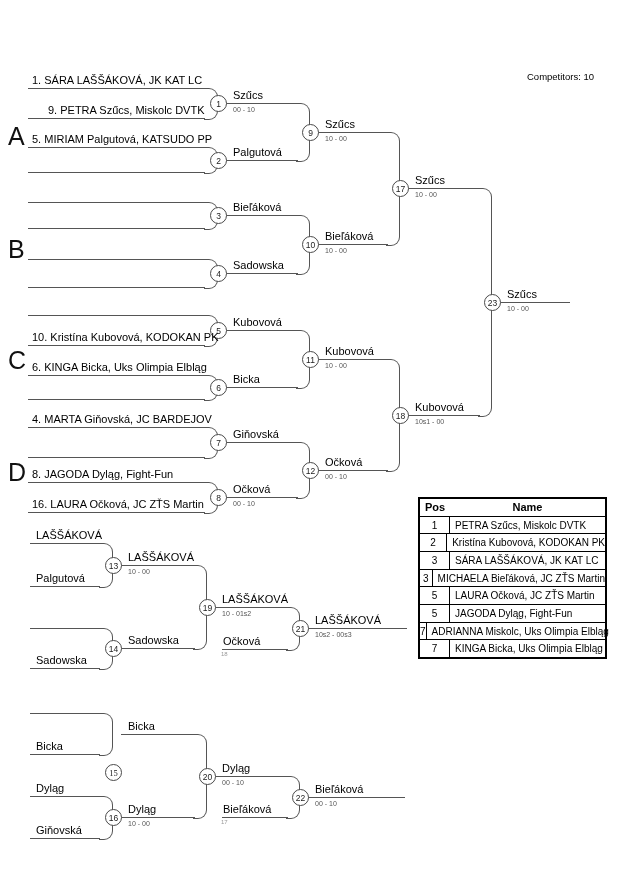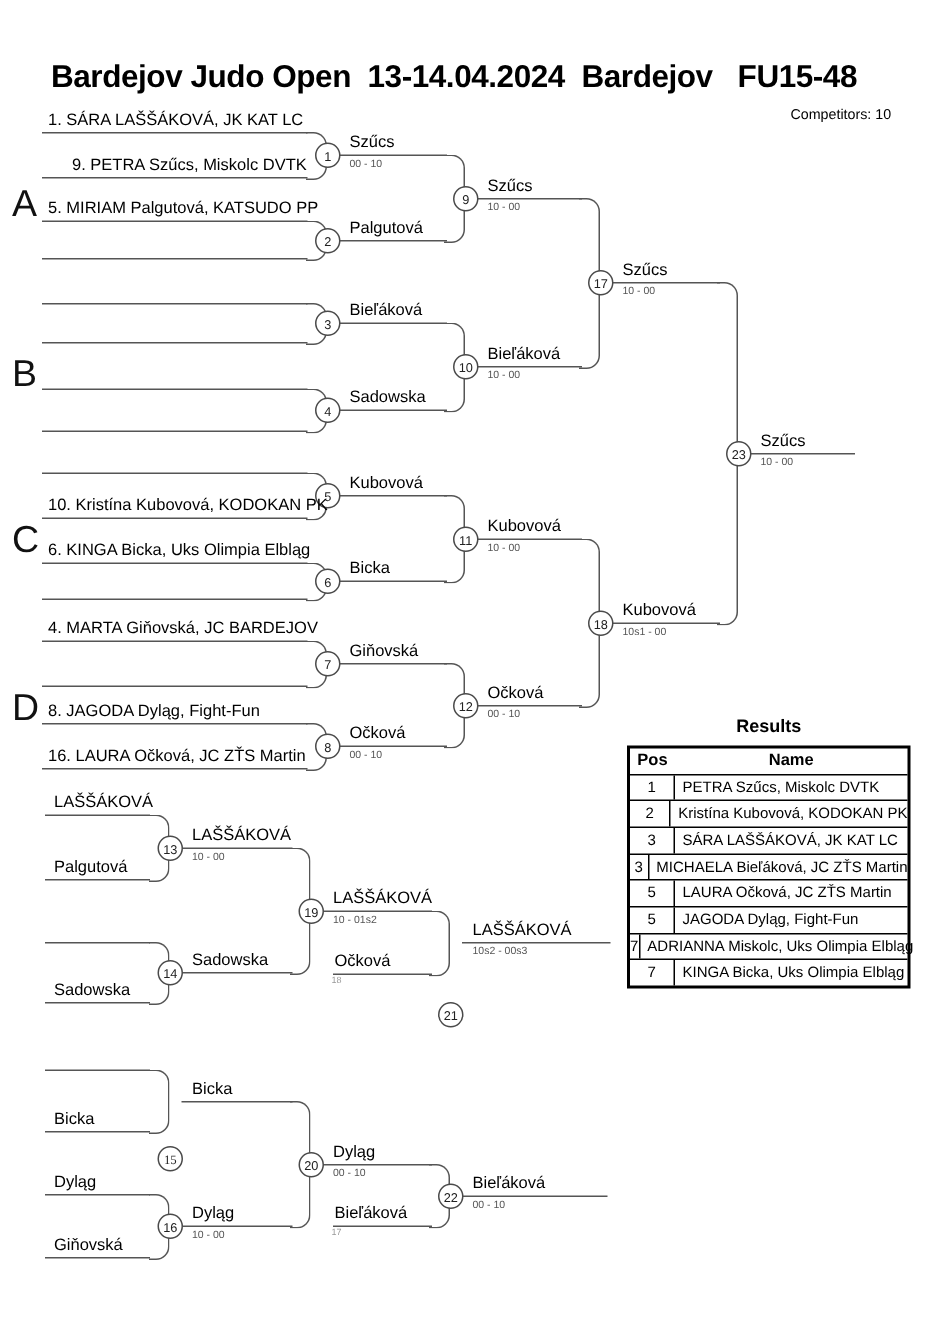--- a/index.html
+++ b/index.html
@@ -29,28 +29,26 @@
   .rpos  { width:30px; align-self:stretch; display:flex; align-items:center;
            justify-content:center; font-size:10px; border-right:1px solid #000; }
   .rname { font-size:10px; padding-left:5px; white-space:nowrap; overflow:visible; }
   .rhead .rpos { font-size:11px; font-weight:bold; border-right:none; }
   .rhead .rname { flex:1; text-align:center; padding-left:0; font-size:11px; font-weight:bold; }
 </style>
 </head>
 <body>
 
 <div id="stage">
-  <div class="title">Bardejov Judo Open  13-14.04.2024  Bardejov   FU15-48</div>
   <div class="competitors">Competitors: 10</div>
   <div class="glabel g0">A</div>
   <div class="glabel g1">B</div>
   <div class="glabel g2">C</div>
   <div class="glabel g3">D</div>
 
-  <div class="rtitle">Results</div>
   <div class="rtable">
     <div class="rrow rhead">
       <div class="rpos">Pos</div>
       <div class="rname">Name</div>
     </div>
   <div class="rrow">
         <div class="rpos">1</div>
         <div class="rname">PETRA Szűcs, Miskolc DVTK</div>
       </div>
       <div class="rrow">
@@ -215,21 +213,21 @@
     <div class="winner" style="left: 222px; top: 593px;">LAŠŠÁKOVÁ</div>
     <div class="score" style="left: 222px; top: 610px;">10 - 01s2</div>
     <div class="hline" style="left: 121px; top: 734px; width: 74px;"></div>
     <div class="hline" style="left: 121px; top: 817px; width: 74px;"></div>
     <div class="corner" style="left: 193px; top: 734px; width: 14px; height: 85px;"></div>
     <div class="circle" style="left: 199px; top: 768px;">20</div>
     <div class="winner" style="left: 222px; top: 762px;">Dyląg</div>
     <div class="score" style="left: 222px; top: 779px;">00 - 10</div>
     <div class="hline" style="left: 215px; top: 607px; width: 73px;"></div>
     <div class="corner" style="left: 286px; top: 607px; width: 14px; height: 44px;"></div>
-    <div class="circle" style="left: 292px; top: 620px; margin-top: 48px;">21</div>
+    <div class="circle" style="left: 292px; top: 620px;">21</div>
     <div class="winner" style="left: 315px; top: 614px;">LAŠŠÁKOVÁ</div>
     <div class="score" style="left: 315px; top: 631px;">10s2 - 00s3</div>
     <div class="hline" style="left: 215px; top: 776px; width: 73px;"></div>
     <div class="corner" style="left: 286px; top: 776px; width: 14px; height: 43px;"></div>
     <div class="circle" style="left: 292px; top: 789px;">22</div>
     <div class="winner" style="left: 315px; top: 783px;">Bieľáková</div>
     <div class="score" style="left: 315px; top: 800px;">00 - 10</div>
     <div class="hline" style="left: 500px; top: 302px; width: 70px;"></div>
     <div class="hline" style="left: 308px; top: 628px; width: 99px;"></div>
     <div class="hline" style="left: 308px; top: 797px; width: 97px;"></div>

